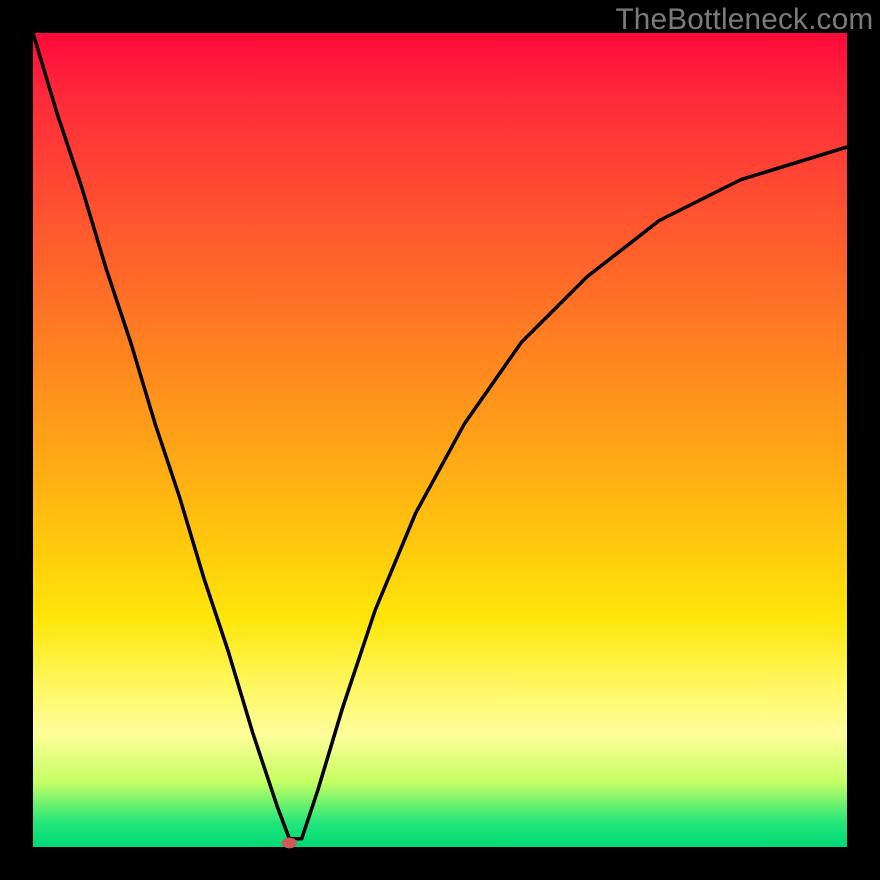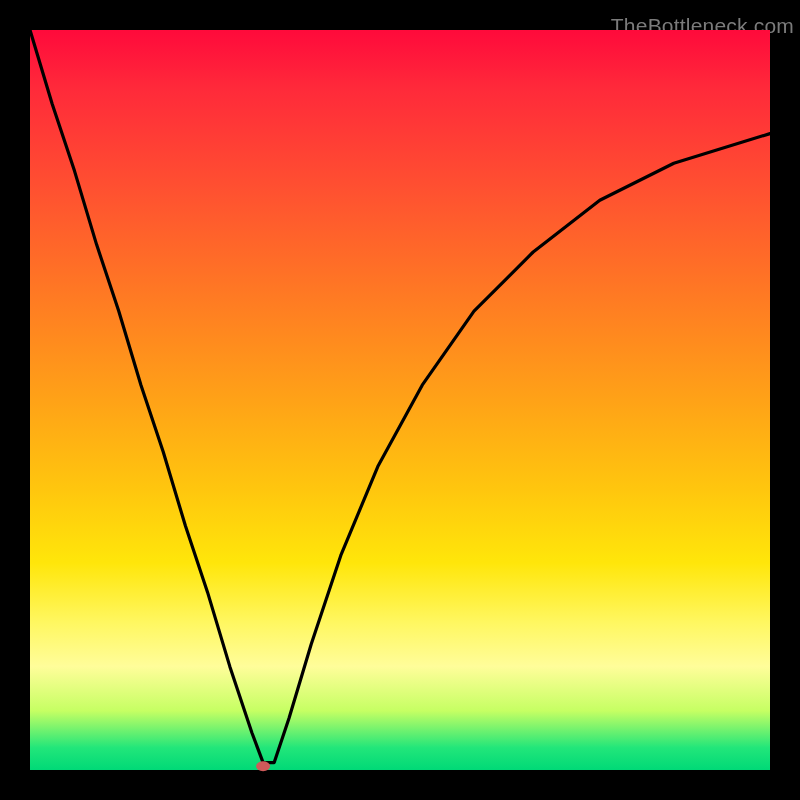--- a/index.html
+++ b/index.html
@@ -42,24 +42,24 @@
   .curve-svg {
     position: absolute;
     left: 0;
     top: 0;
     width: 740px;
     height: 740px;
     overflow: visible;
   }
   .watermark {
     position: absolute;
-    top: 14px;
+    top: 2px;
     right: 6px;
     color: #7b7b7b;
-    font-size: 21px;
+    font-size: 27px;
     font-weight: 500;
     letter-spacing: 0.2px;
   }
 </style>
 </head>
 <body>
 
 <div class="frame">
   <div class="watermark">TheBottleneck.com</div>
   <div class="plot">

